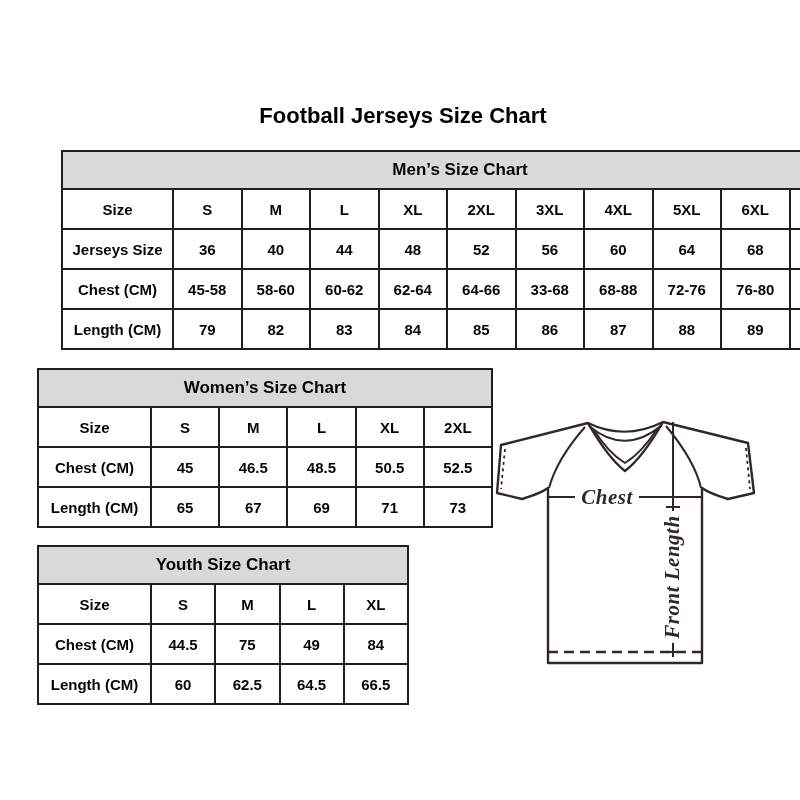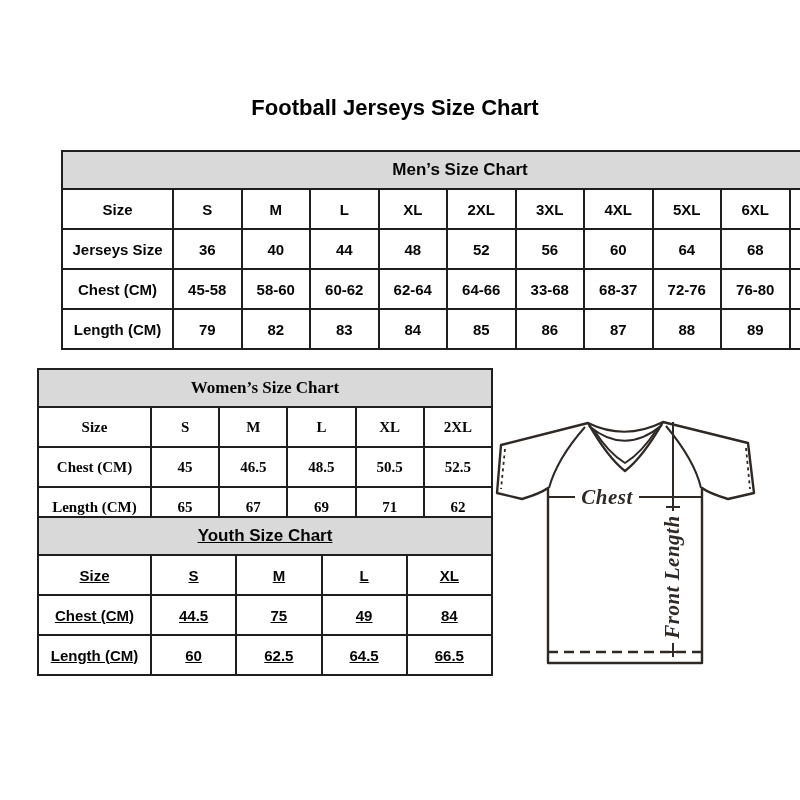--- a/index.html
+++ b/index.html
@@ -1,40 +1,40 @@
 <!DOCTYPE html>
 <html style="--header-bg: #d9d9d9; --border-c: #1f1f1f; --line-c: #2f2926;"><head>
 <meta charset="utf-8">
 <style>
   html,body{margin:0;padding:0;background:#ffffff;}
   .canvas{
     position:relative;width:800px;height:800px;background:#ffffff;overflow:hidden;
     font-family:"Liberation Sans",sans-serif;color:#000;
   }
   .page-title{
-    position:absolute;left:0;top:95px;width:790px;margin:0;
+    position:absolute;left:0;top:95px;width:790px;margin:8px;
     text-align:center;font-size:22px;font-weight:bold;color:#000;
   }
   table.size-table{
     position:absolute;border-collapse:collapse;table-layout:fixed;background:#fff;
   }
   table.size-table td{
     border:2px solid var(--border-c,#1f1f1f);
     text-align:center;vertical-align:middle;
     font-weight:bold;font-size:15px;color:#060606;padding:0;
     overflow:hidden;white-space:nowrap;
   }
   table.size-table tr.title-row td{
     background:var(--header-bg,#d9d9d9);
     font-size:17px;height:36px;
   }
   table.size-table tr.data-row td{height:38px;}
   .t-mens{left:37px;top:150px;width:798px;margin-left:24px;}
-  .t-womens{left:37px;top:368px;width:456px;font-family:Liberation Serif, serif;}
-  .t-youth{left:37px;top:516px;width:456px;text-decoration:underline;}
+  .t-womens{left:37px;top:368px;width:456px;}
+  .t-youth{left:37px;top:545px;width:372px;}
   .t-mens col.c0{width:111px;}
   .t-womens col.c0{width:113px;}
   .t-youth col.c0{width:113px;}
   .jersey-wrap{position:absolute;left:488px;top:400px;width:280px;height:290px;}
   .jersey-wrap svg{display:block;}
   .line-art{stroke:var(--line-c,#2f2926);fill:none;stroke-linejoin:round;stroke-linecap:butt;}
   .jersey-label{
     font-family:"Liberation Serif",serif;font-style:italic;font-weight:bold;
     font-size:21px;fill:var(--line-c,#2f2926);letter-spacing:0.5px;
   }
@@ -82,21 +82,21 @@
           <td>72</td>
         </tr>
         <tr class="data-row">
           <td>Chest (CM)</td>
           <td>45-58</td>
           <td>58-60</td>
           <td>60-62</td>
           <td>62-64</td>
           <td>64-66</td>
           <td>33-68</td>
-          <td>68-37</td>
+          <td>68-88</td>
           <td>72-76</td>
           <td>76-80</td>
           <td>40-84</td>
         </tr>
         <tr class="data-row">
           <td>Length (CM)</td>
           <td>79</td>
           <td>82</td>
           <td>83</td>
           <td>84</td>
@@ -134,21 +134,21 @@
           <td>48.5</td>
           <td>50.5</td>
           <td>52.5</td>
         </tr>
         <tr class="data-row">
           <td>Length (CM)</td>
           <td>65</td>
           <td>67</td>
           <td>69</td>
           <td>71</td>
-          <td>62</td>
+          <td>73</td>
         </tr>
       </tbody>
   </table>
 
   <table class="size-table t-youth">
     <colgroup>
         <col class="c0">
         <col span="4">
       </colgroup>
     <tbody>

